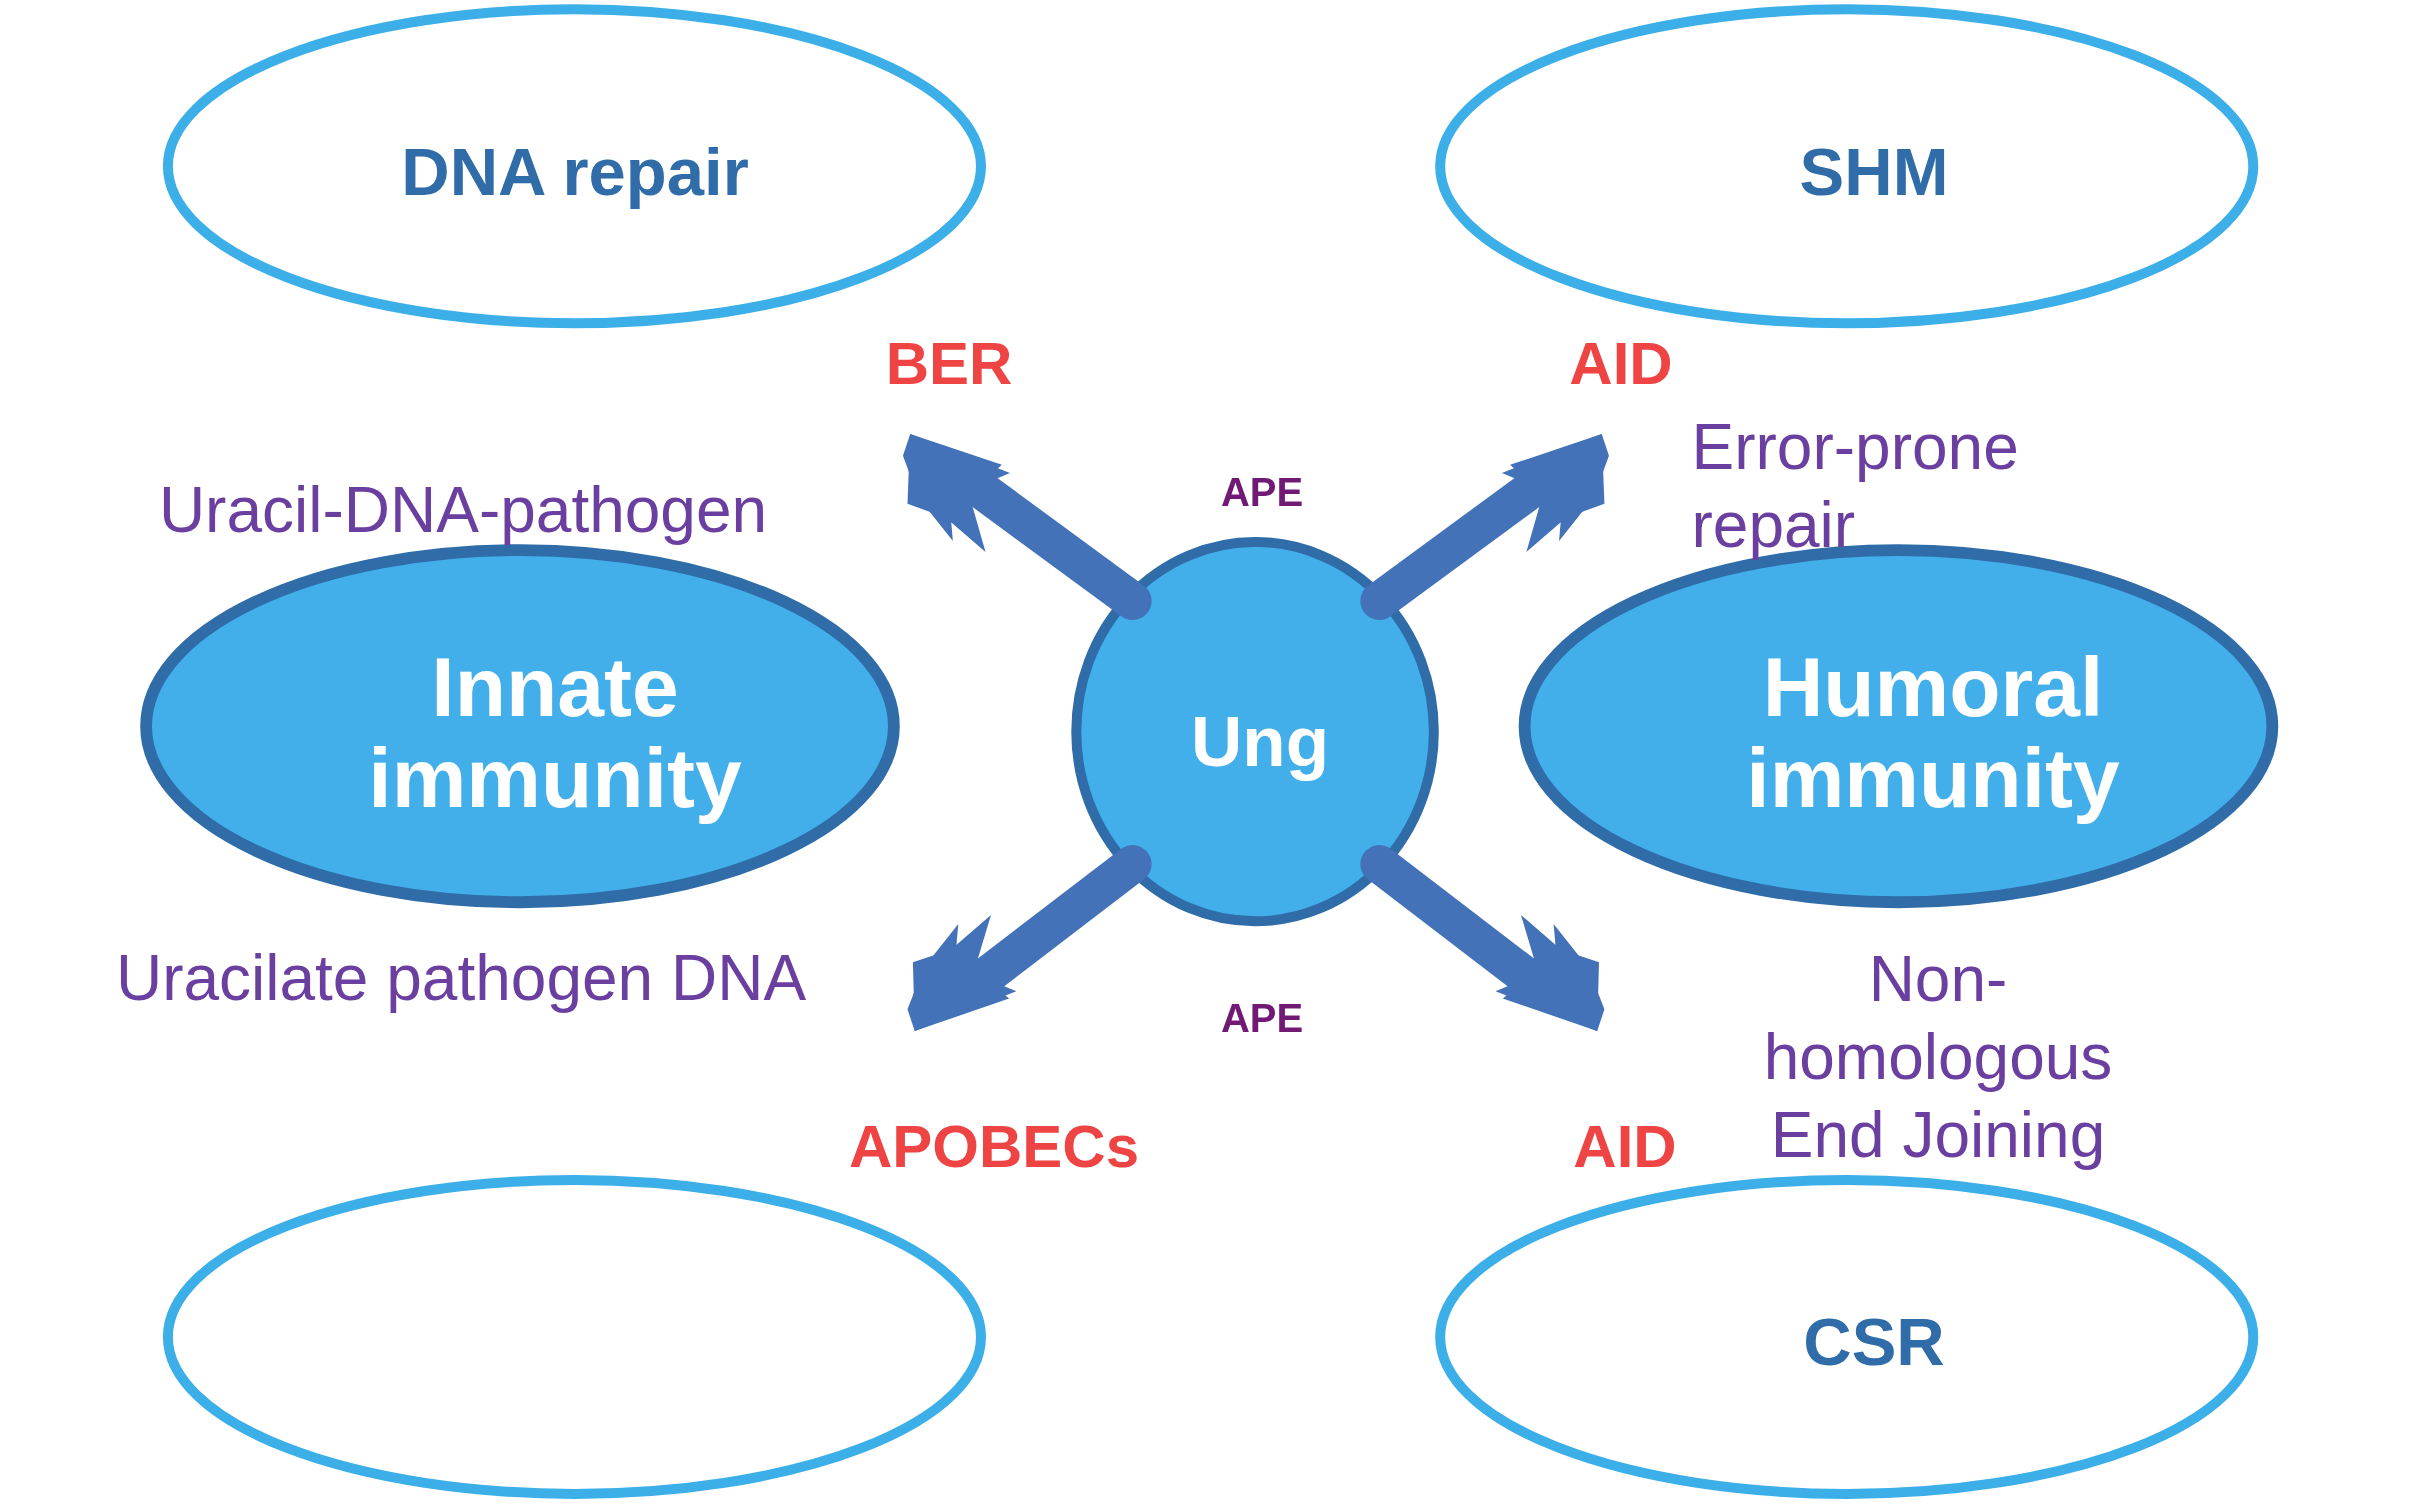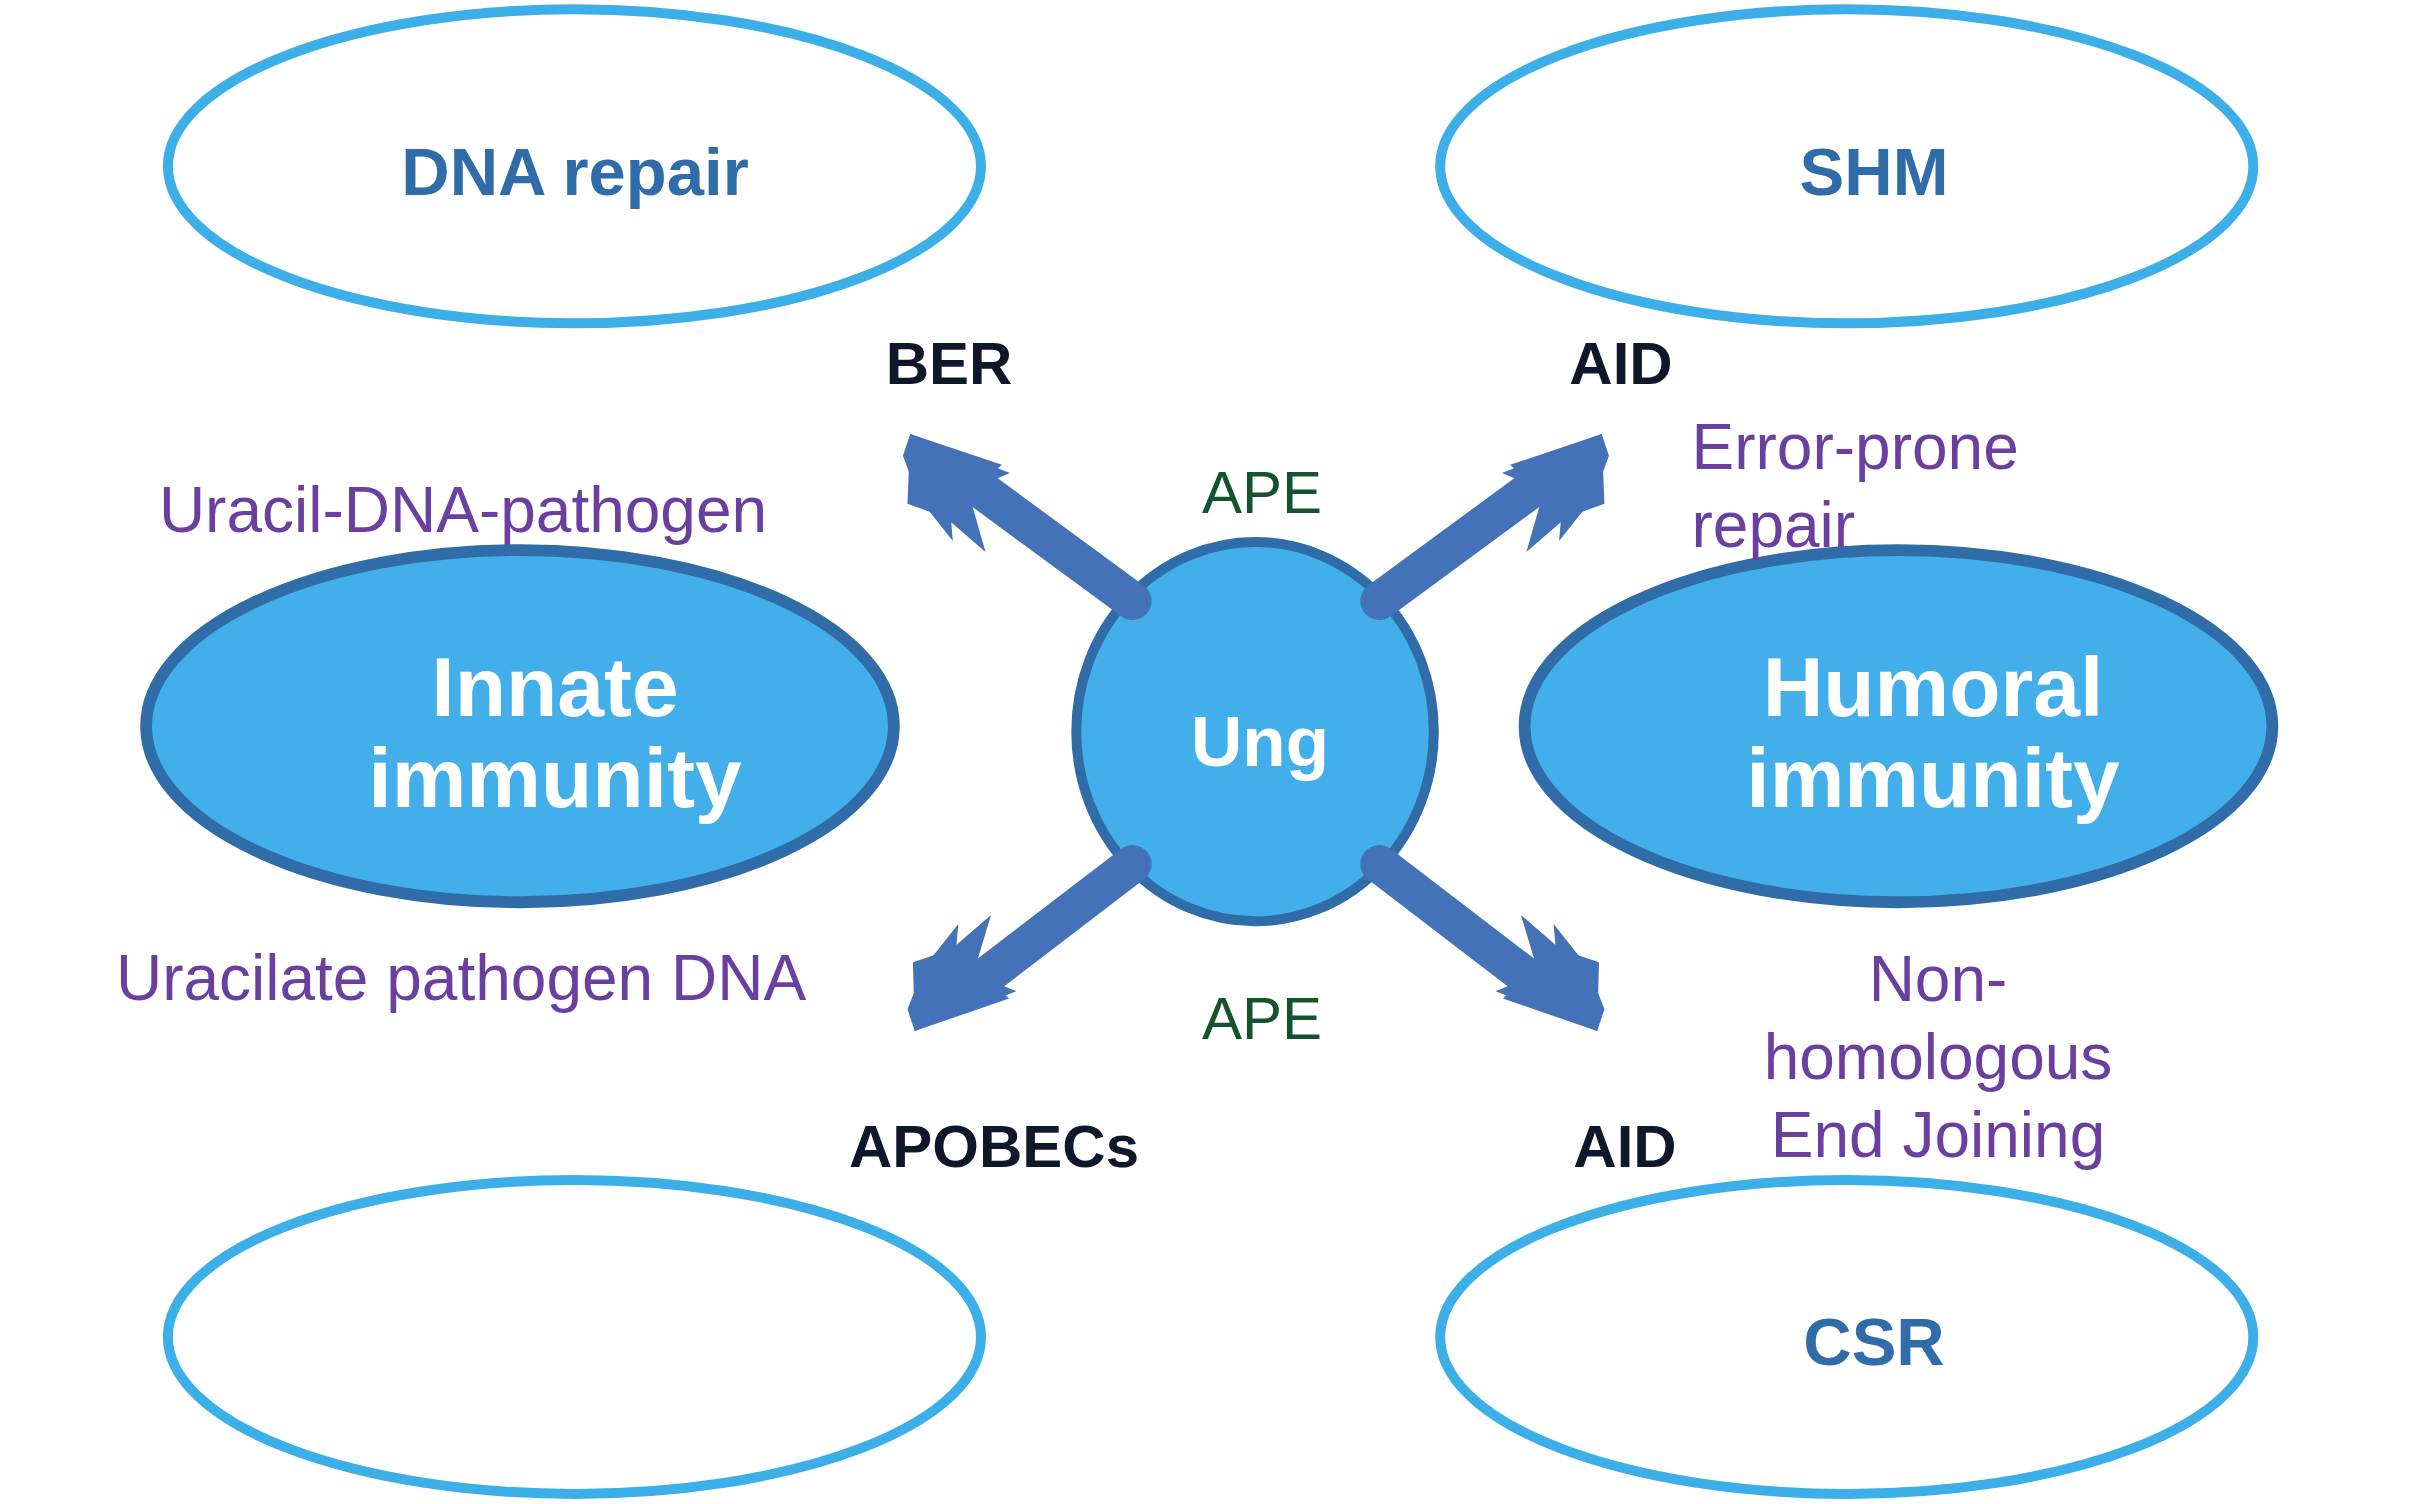--- a/index.html
+++ b/index.html
@@ -42,31 +42,31 @@
     font-weight: bold;
     font-size: 84px;
   }
   .center-node-label {
     color: #ffffff;
     font-weight: bold;
     font-size: 71px;
   }
   .enzyme-label {
     position: absolute;
-    color: #0f172a;
+    color: #ef4444;
     font-weight: bold;
     font-size: 60px;
     transform: translate(-50%, -50%);
     white-space: nowrap;
   }
   .ape-label {
     position: absolute;
-    color: #14532d;
-    font-weight: normal;
-    font-size: 60px;
+    color: #701a75;
+    font-weight: bold;
+    font-size: 40px;
     transform: translate(-50%, -50%);
     white-space: nowrap;
   }
   .process-label {
     position: absolute;
     color: #6B3FA0;
     font-weight: normal;
     font-size: 64px;
     line-height: 1.22;
     white-space: pre-line;

